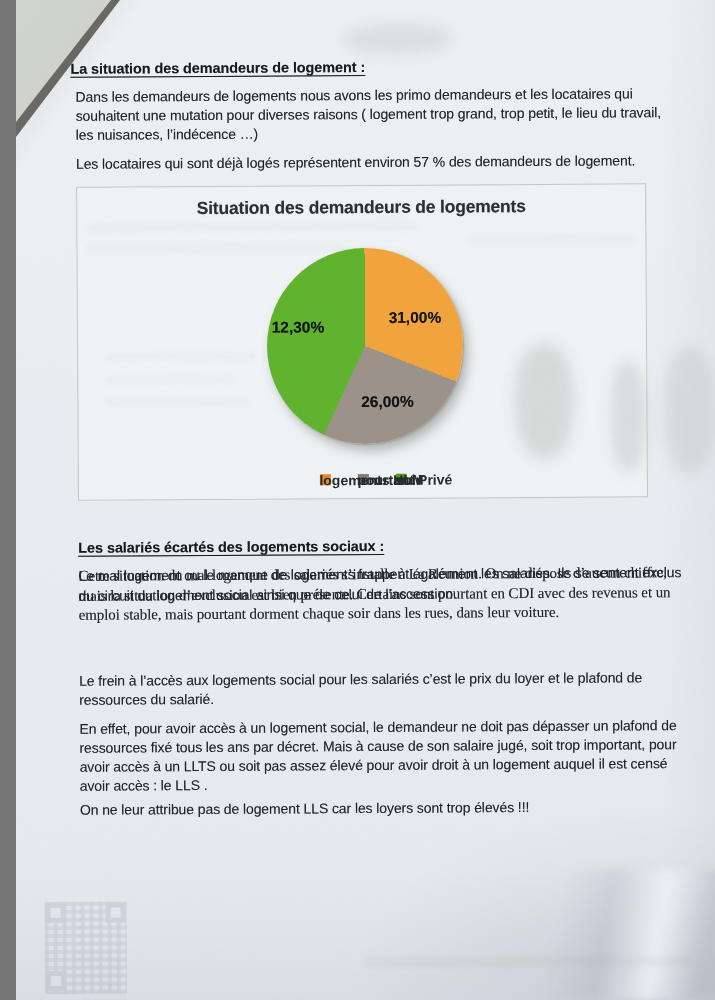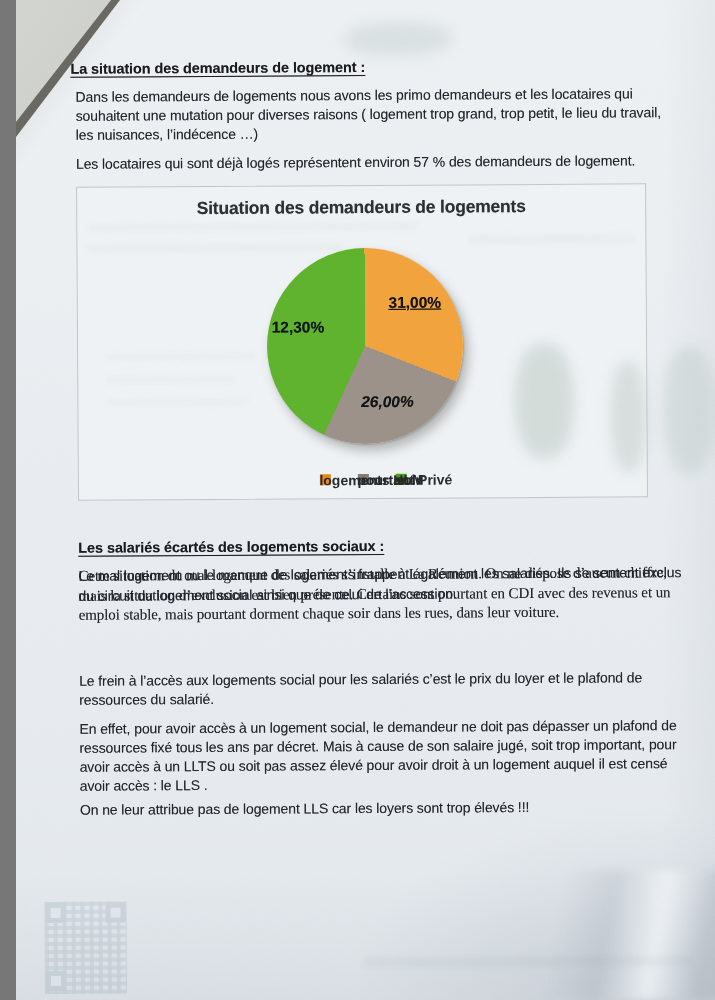--- a/index.html
+++ b/index.html
@@ -111,22 +111,22 @@
       <div class="bleed" data-name="bleed-through-line" style="left:392px;top:50px;width:165px;height:9px;opacity:.07;"></div>
       <div class="bleed" data-name="bleed-through-line" style="left:28px;top:166px;width:150px;height:7px;opacity:.06;"></div>
       <div class="bleed" data-name="bleed-through-line" style="left:28px;top:189px;width:128px;height:7px;opacity:.06;"></div>
       <div class="bleed" data-name="bleed-through-line" style="left:28px;top:211px;width:142px;height:7px;opacity:.06;"></div>
 
       <div class="blob" data-name="bleed-through-silhouette" style="left:436px;top:158px;width:60px;height:116px;opacity:.5;"></div>
       <div class="blob" data-name="bleed-through-silhouette" style="left:532px;top:176px;width:36px;height:112px;opacity:.45;"></div>
 
       <div class="pie" data-name="pie-chart" style="background: conic-gradient(rgb(242, 163, 60) 0deg, rgb(242, 163, 60) 111.6deg, rgb(156, 146, 137) 111.6deg, rgb(156, 146, 137) 205.2deg, rgb(95, 179, 44) 205.2deg, rgb(95, 179, 44) 360deg);"></div>
 
-      <span class="pie-label" data-name="pie-slice-label-hlm" style="left:337px;top:117px;text-decoration:underline;">31,00%</span>
-      <span class="pie-label" data-name="pie-slice-label-prive" style="left:309px;top:216px;font-style:italic;">26,00%</span>
+      <span class="pie-label" data-name="pie-slice-label-hlm" style="left:337px;top:132px;">31,00%</span>
+      <span class="pie-label" data-name="pie-slice-label-prive" style="left:309px;top:216px;">26,00%</span>
       <span class="pie-label" data-name="pie-slice-label-autre" style="left:220px;top:141px;">12,30%</span>
 
       <div class="legend" data-name="chart-legend">
         <span class="legend-item" data-name="legend-item-hlm">
           <span class="legend-swatch" data-name="legend-swatch-hlm" style="background: rgb(230, 137, 30);"></span>
           <span data-name="legend-label-hlm">logements HLM</span>
         </span>
         <span class="legend-item" data-name="legend-item-prive">
           <span class="legend-swatch" data-name="legend-swatch-prive" style="background: rgb(132, 123, 115);"></span>
           <span data-name="legend-label-prive">pourtant Privé</span>

